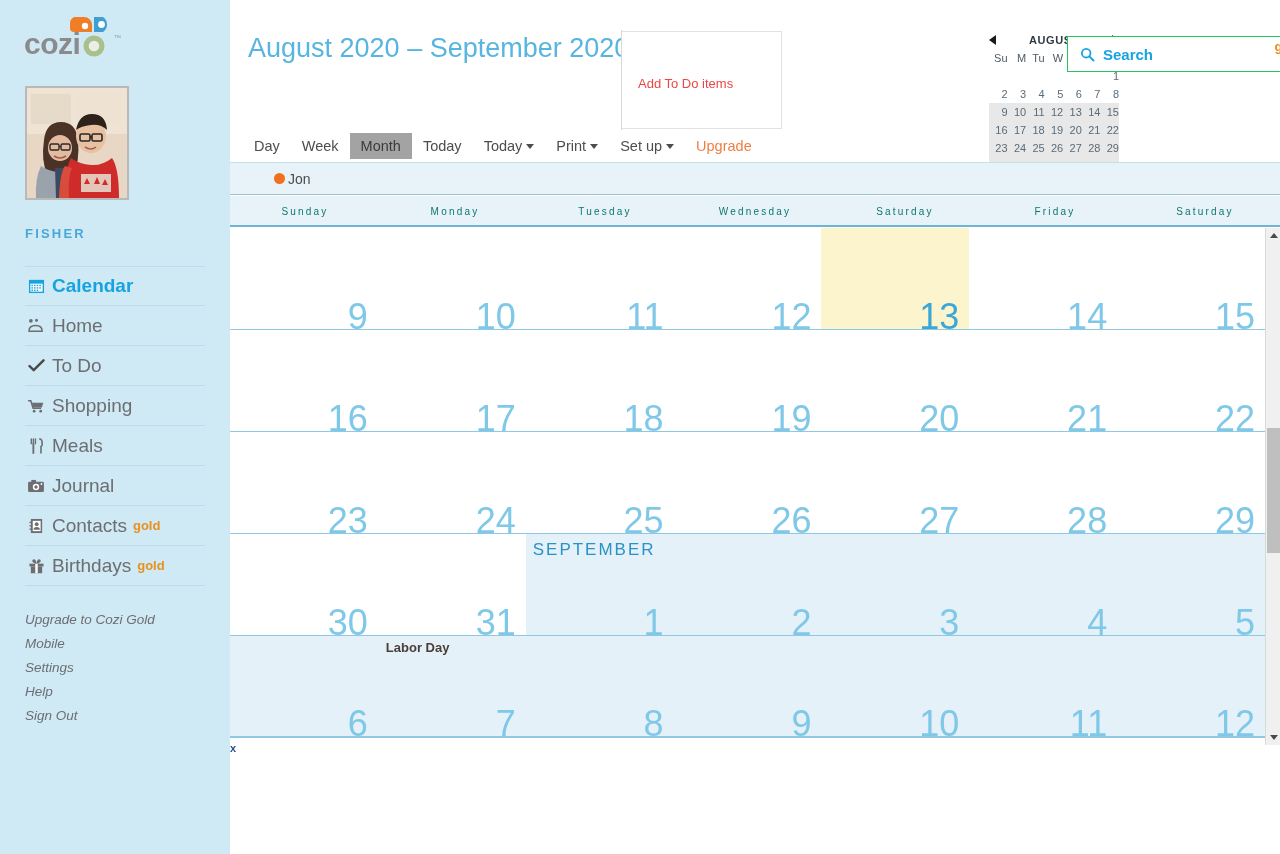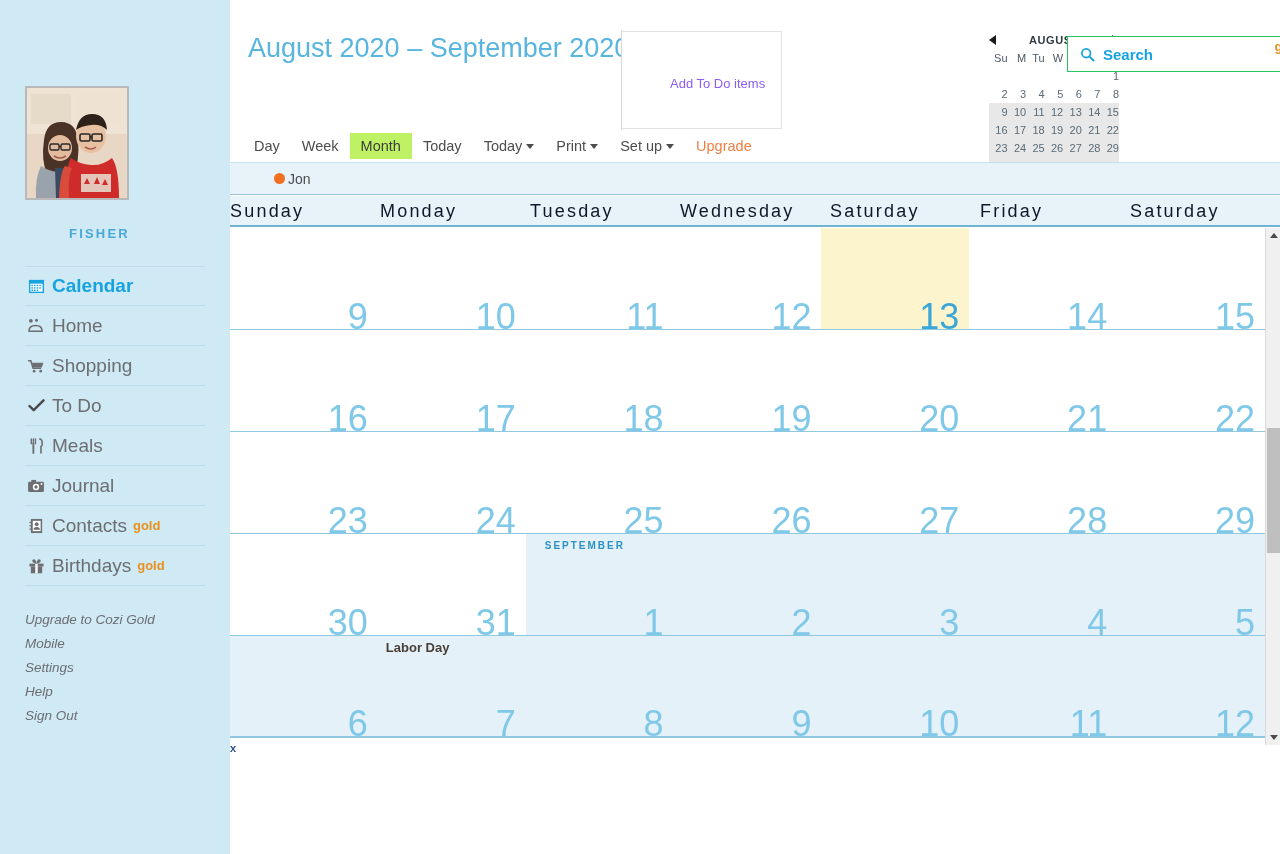--- a/index.html
+++ b/index.html
@@ -33,21 +33,20 @@
     background: #e3ccb8;
     overflow: hidden;
   }
   .avatar svg { display:block; }
 
   .family-name {
     position: absolute; left: 25px; top: 226px;
     font-size: 13px; font-weight: bold;
     letter-spacing: 2.2px;
     color: #49a8d8;
-    margin-left: 44px;
   }
 
   #navlist {
     position: absolute; left: 25px; top: 266px;
     width: 180px;
   }
   .nav-item {
     display: flex; align-items: center;
     height: 40px;
     border-bottom: 1px solid #bcdded;
@@ -113,36 +112,36 @@
   }
 
   .todo-box {
     position: absolute; left: 392px; top: 31px;
     width: 160px; height: 98px;
     border: 1px solid #e2e2e2; border-left: none;
     background: #fff;
   }
   .todo-placeholder {
     position: absolute; left: 16px; top: 44px;
-    font-size: 13px; color: #8b5cf6; margin-left: 32px;
+    font-size: 13px; color: #ef4444;
   }
 
   
   #toolbar {
     position: absolute; left: 13px; top: 131px;
     height: 29px;
     display: flex; align-items: center;
     font-size: 14.5px; color: #4d4d4d;
   }
   .tb-item {
     padding: 5px 11px;
     cursor: pointer;
     white-space: nowrap;
   }
-  .tb-item.active { background: #bef264; color: #3c3c3c; }
+  .tb-item.active { background: #a3a3a3; color: #3c3c3c; }
   .tb-item.upgrade { color: #ef7e43; }
   .caret {
     display: inline-block;
     width: 0; height: 0;
     margin-left: 4px;
     border-left: 4px solid transparent;
     border-right: 4px solid transparent;
     border-top: 5px solid #4d4d4d;
     vertical-align: middle;
   }
@@ -210,22 +209,23 @@
   
   #weekdays {
     position: absolute; left: 0; top: 196px;
     width: 1050px; height: 31px;
     background: #e7f3f9;
     border-bottom: 2px solid #6fb5d3;
     display: flex;
   }
   .wd {
     flex: 1 1 0;
-    font-size: 18px; letter-spacing: 2.2px;
-    color: #0f172a;
+    text-align: center;
+    font-size: 10px; letter-spacing: 2.2px;
+    color: #0f766e;
     line-height: 31px;
   }
 
   
   #gridclip {
     position: absolute; left: 0; top: 228px;
     width: 1035px; height: 517px;
     overflow: hidden;
     background: #fff;
   }
@@ -246,24 +246,23 @@
   .day-cell.today { background: #fbf4cd; }
   .daynum {
     position: absolute; right: 10px; bottom: -6px;
     font-size: 36px; color: #7fc8e8;
     line-height: 1;
     font-weight: normal;
   }
   .day-cell.today .daynum { color: #3ba6d8; }
   .month-label {
     position: absolute; left: 7px; top: 6px;
-    font-size: 10px; font-weight: bold;
+    font-size: 17px; font-weight: normal;
     letter-spacing: 2px;
     color: #2a92c8;
-    margin-left: 12px;
   }
   .event {
     position: absolute; left: 8px; top: 4px;
     font-size: 13px; font-weight: bold;
     color: #4a3f38;
     cursor: pointer;
   }
   .row-marker {
     position: absolute; left: 3px; top: 3px;
     width: 0; height: 0;
@@ -308,20 +307,32 @@
     background: #ffffff;
   }
 </style>
 </head>
 <body>
 
 <div id="app">
 
   <div id="sidebar">
 
+    <div class="logo-wrap">
+      <svg class="logo-svg" width="110" height="50" viewBox="0 0 110 50">
+        <path d="M52 7 h10 a8 8 0 0 1 8 8 v7 h-18 a4 4 0 0 1 -4 -4 v-3 a8 8 0 0 1 4 -8 z" fill="#f07e26"></path>
+        <circle cx="63" cy="16" r="3.2" fill="#ffffff"></circle>
+        <path d="M72 7 h9 a9 9 0 0 1 0 15 h-9 z" fill="#3f9fd0"></path>
+        <circle cx="79.5" cy="14.5" r="3.4" fill="#ffffff"></circle>
+        <circle cx="72" cy="36" r="10.5" fill="#a9bf8e"></circle>
+        <circle cx="72" cy="36" r="5.3" fill="#e8f0e4"></circle>
+        <text x="2" y="44" font-family="Liberation Sans, sans-serif" font-size="30" font-weight="bold" fill="#8b8b8b" letter-spacing="-0.5">cozi</text>
+        <text x="92" y="30" font-family="Liberation Sans, sans-serif" font-size="7" fill="#9b9b9b">™</text>
+      </svg>
+    </div>
 
     <div class="avatar">
       <svg width="100" height="110" viewBox="0 0 100 110">
         <rect width="100" height="110" fill="#e8d7c4"></rect>
         <rect x="0" y="0" width="100" height="46" fill="#efe4d4"></rect>
         <rect x="4" y="6" width="40" height="30" fill="#e6dac8"></rect>
         <rect x="50" y="4" width="44" height="34" fill="#eee3d2"></rect>
         <g>
           <ellipse cx="33" cy="58" rx="15" ry="17" fill="#e0b79b"></ellipse>
           <path d="M17 52 q2 -18 17 -18 q15 0 17 18 q2 22 -5 34 l-26 0 q-6 -14 -3 -34z" fill="#4b3227"></path>
@@ -378,36 +389,36 @@
             <svg width="17" height="15" viewBox="0 0 18 16">
               <circle cx="3" cy="3" r="2" fill="#6d6e71"></circle>
               <circle cx="9" cy="2.5" r="1.6" fill="#6d6e71"></circle>
               <path d="M1 14 q0-6 7-6 q7 0 7 6z" fill="none" stroke="#6d6e71" stroke-width="1.6"></path>
             </svg>
           </span>
           <span>Home</span>
         </div>
         <div class="nav-item">
           <span class="nav-ico">
+            <svg width="17" height="14" viewBox="0 0 18 15">
+              <path d="M1.5 7.5 L6 12 L16.5 1.5" fill="none" stroke="#4a4a4a" stroke-width="2.6" stroke-linecap="round" stroke-linejoin="round"></path>
+            </svg>
+          </span>
+          <span>To Do</span>
+        </div>
+        <div class="nav-item">
+          <span class="nav-ico">
             <svg width="18" height="15" viewBox="0 0 19 16">
               <path d="M1 3 h3 l2.4 8 h8.6" fill="none" stroke="#6d6e71" stroke-width="1.7" stroke-linejoin="round"></path>
               <path d="M5.3 5 h12 l-1.6 5 h-9" fill="#6d6e71"></path>
               <circle cx="7.5" cy="14" r="1.5" fill="#6d6e71"></circle>
               <circle cx="14.5" cy="14" r="1.5" fill="#6d6e71"></circle>
             </svg>
           </span>
           <span>Shopping</span>
-        </div>
-        <div class="nav-item">
-          <span class="nav-ico">
-            <svg width="17" height="14" viewBox="0 0 18 15">
-              <path d="M1.5 7.5 L6 12 L16.5 1.5" fill="none" stroke="#4a4a4a" stroke-width="2.6" stroke-linecap="round" stroke-linejoin="round"></path>
-            </svg>
-          </span>
-          <span>To Do</span>
         </div>
         <div class="nav-item">
           <span class="nav-ico">
             <svg width="16" height="16" viewBox="0 0 16 17">
               <path d="M3 1 v5 M5.2 1 v5 M7.4 1 v5" stroke="#6d6e71" stroke-width="1.5" stroke-linecap="round"></path>
               <path d="M5.2 6 v10" stroke="#6d6e71" stroke-width="2" stroke-linecap="round"></path>
               <path d="M12 1 q2.6 0 2.6 5 q0 2.6 -1.3 3 v7" fill="none" stroke="#6d6e71" stroke-width="1.7" stroke-linecap="round"></path>
             </svg>
           </span>
           <span>Meals</span>

